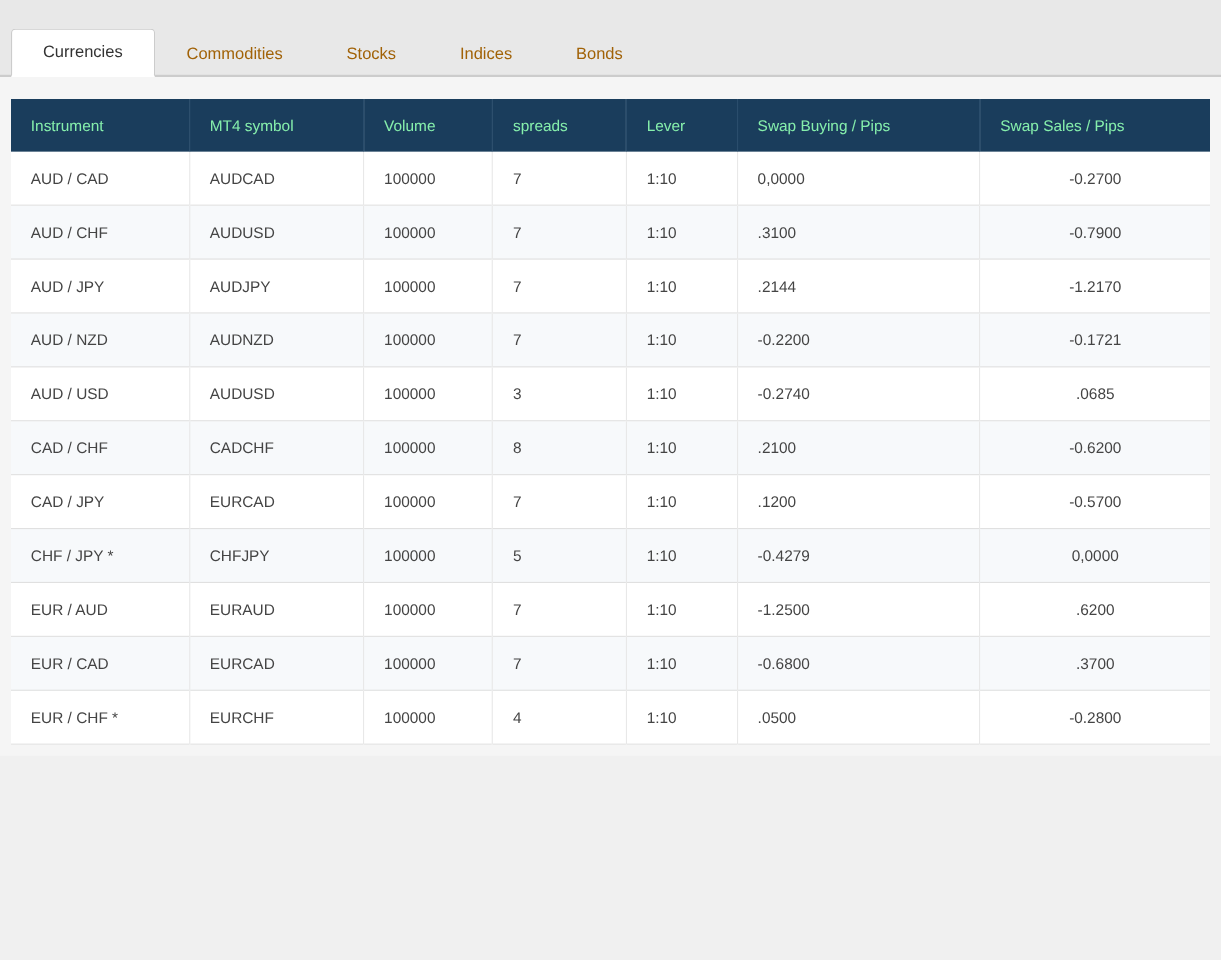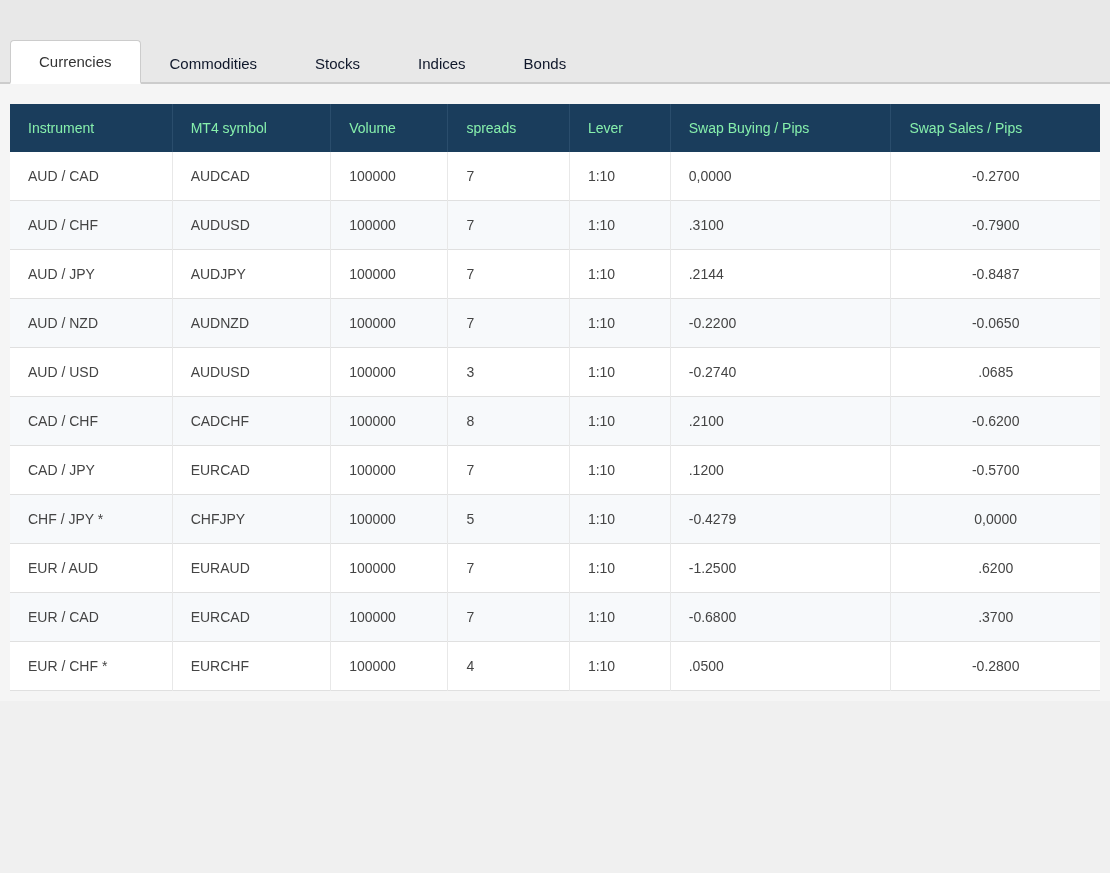--- a/index.html
+++ b/index.html
@@ -14,28 +14,28 @@
       width: 1110px;
       min-height: 873px;
     }
 
     .tabs-container {
       background: #e8e8e8;
       padding: 0 10px;
       display: flex;
       align-items: flex-end;
       border-bottom: 2px solid #ccc;
-      height: 84px;
+      height: 70px;
     }
 
     .tab {
       padding: 12px 28px;
       cursor: pointer;
       font-size: 15px;
-      color: #0f172a;
+      color: #a16207;
       border: 1px solid transparent;
       border-bottom: none;
       background: transparent;
       position: relative;
       top: 2px;
       border-radius: 4px 4px 0 0;
     }
 
     .tab.active {
       background: #ffffff;
@@ -140,30 +140,30 @@
           <td>.3100</td>
           <td>-0.7900</td>
         </tr>
         <tr>
           <td>AUD / JPY</td>
           <td>AUDJPY</td>
           <td>100000</td>
           <td>7</td>
           <td>1:10</td>
           <td>.2144</td>
-          <td>-0.8487</td>
+          <td>-1.2170</td>
         </tr>
         <tr>
           <td>AUD / NZD</td>
           <td>AUDNZD</td>
           <td>100000</td>
           <td>7</td>
           <td>1:10</td>
           <td>-0.2200</td>
-          <td>-0.0650</td>
+          <td>-0.1721</td>
         </tr>
         <tr>
           <td>AUD / USD</td>
           <td>AUDUSD</td>
           <td>100000</td>
           <td>3</td>
           <td>1:10</td>
           <td>-0.2740</td>
           <td>.0685</td>
         </tr>

